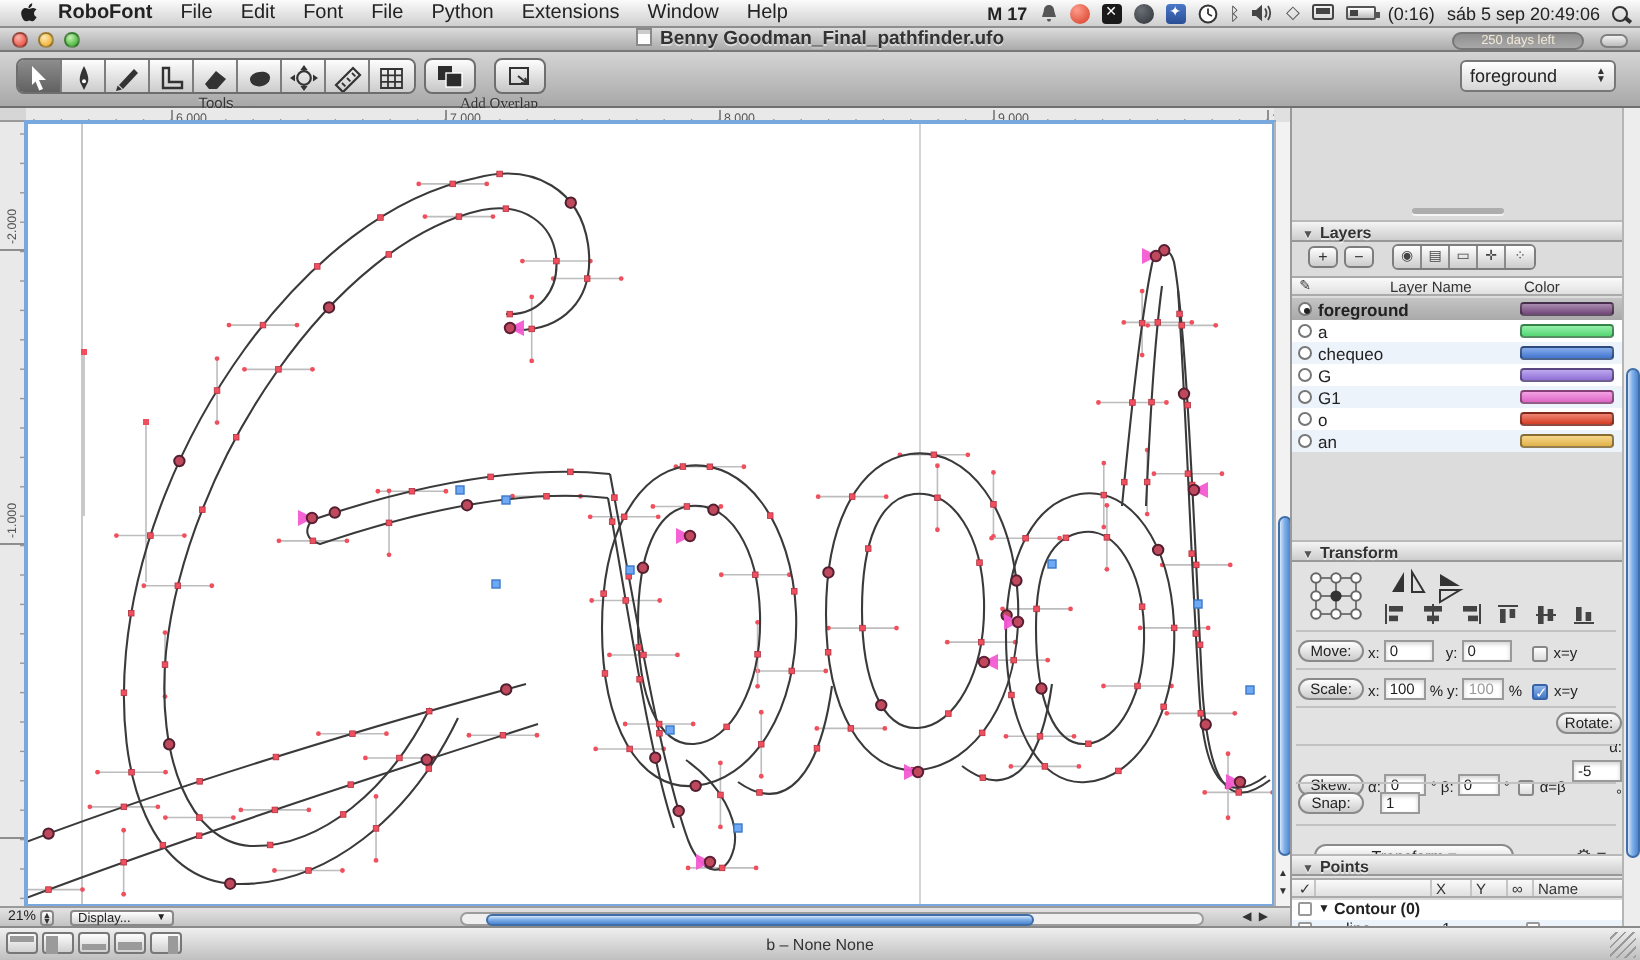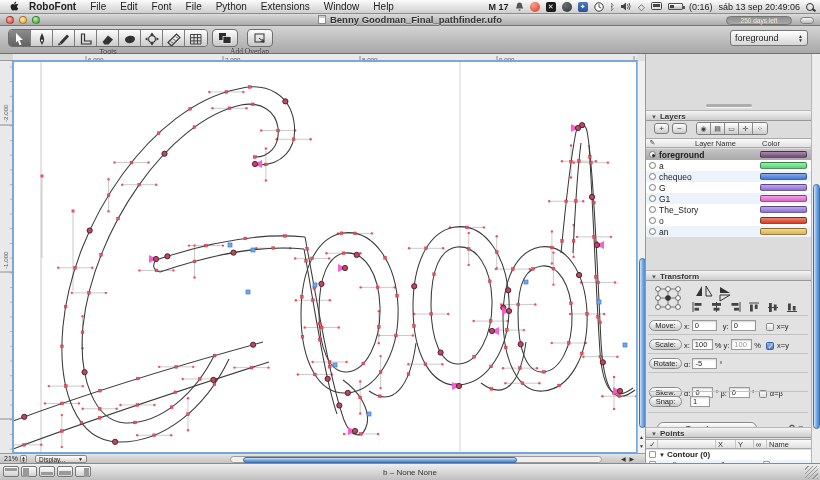--- a/index.html
+++ b/index.html
@@ -197,21 +197,21 @@
       <span class="mi">
         <svg width="11" height="9" viewBox="0 0 11 9">
             <rect x="0.5" y="0.5" width="10" height="7" rx="1" fill="none" stroke="#444"></rect>
             <rect x="2" y="2" width="7" height="3" fill="#444"></rect>
           </svg>
       </span>
       <span class="mi battery">
           <span class="fill"></span>
         </span>
       <span>(0:16)</span>
-      <span>sáb 13 sep 20:49:06</span>
+      <span>sáb 5 sep 20:49:06</span>
       <span class="mi">
           <span class="mag"></span>
         </span>
     </span>
   </div>
 
   <div class="titlebar">
     <span class="tl red"></span>
     <span class="tl yel"></span>
     <span class="tl grn"></span>
@@ -851,25 +851,20 @@
           <span class="lname">G</span>
           <span class="swatch" style="background: linear-gradient(rgba(255, 255, 255, 0.35), rgba(0, 0, 0, 0.08)), rgb(155, 121, 232);"></span>
         </div>
         <div class="lrow alt">
           <span class="radio"></span>
           <span class="lname">G1</span>
           <span class="swatch" style="background: linear-gradient(rgba(255, 255, 255, 0.35), rgba(0, 0, 0, 0.08)), rgb(238, 110, 213);"></span>
         </div>
         <div class="lrow">
           <span class="radio"></span>
-          <span class="lname">The_Story</span>
-          <span class="swatch" style="background: linear-gradient(rgba(255, 255, 255, 0.35), rgba(0, 0, 0, 0.08)), rgb(155, 121, 232);"></span>
-        </div>
-        <div class="lrow">
-          <span class="radio"></span>
           <span class="lname">o</span>
           <span class="swatch" style="background: linear-gradient(rgba(255, 255, 255, 0.35), rgba(0, 0, 0, 0.08)), rgb(230, 67, 40);"></span>
         </div>
         <div class="lrow alt">
           <span class="radio"></span>
           <span class="lname">an</span>
           <span class="swatch" style="background: linear-gradient(rgba(255, 255, 255, 0.35), rgba(0, 0, 0, 0.08)), rgb(243, 193, 79);"></span>
         </div>
       </div>
 
@@ -954,21 +949,21 @@
         <span class="field" style="width:21px;">100</span>
         <span class="unit">%</span>
         <span class="unit">y:</span>
         <span class="field dim" style="width:21px;">100</span>
         <span class="unit">%</span>
         <span class="cb on" style="margin-left:3px;"></span>
         <span class="cblabel">x=y</span>
       </div>
 
       <div class="tx-divider" style="top:72px;"></div>
-      <div class="tx-row" style="top:75px;">
+      <div class="tx-row" style="top:75px;flex-direction:column;">
         <span class="rbtn">Rotate:</span>
         <span class="unit">α:</span>
         <span class="field">-5</span>
         <span class="unit">°</span>
       </div>
 
       <div class="tx-divider" style="top:91px;"></div>
       <div class="tx-row" style="top:104px;">
         <span class="rbtn">Skew:</span>
         <span class="unit">α:</span>

